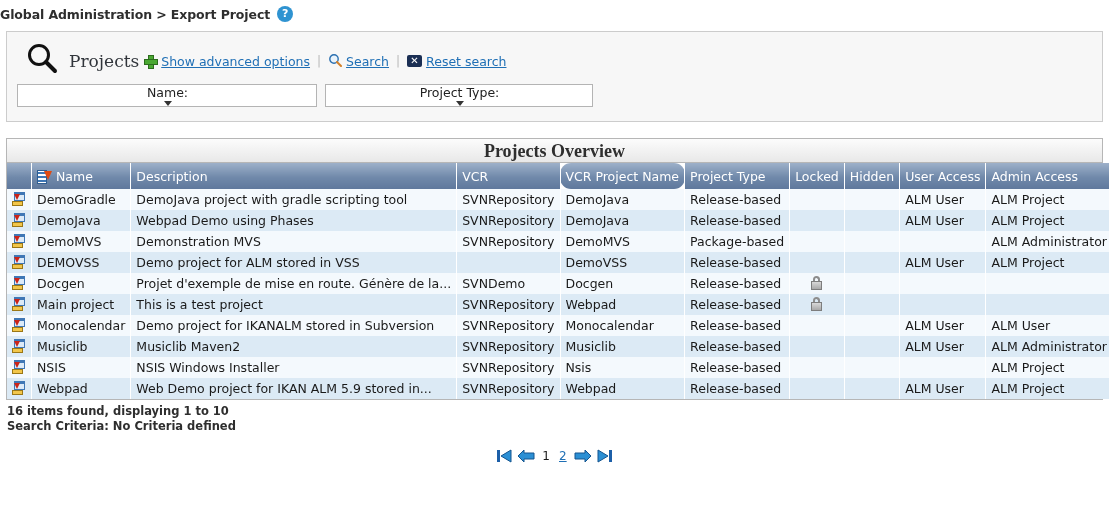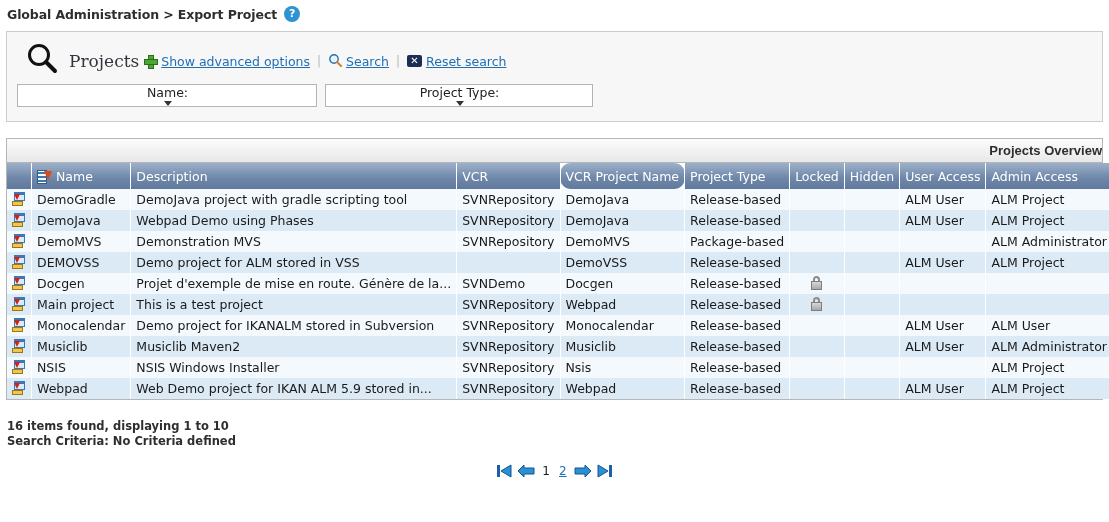--- a/index.html
+++ b/index.html
@@ -9,21 +9,20 @@
     background: #ffffff;
     font-family: "DejaVu Sans", "Liberation Sans", sans-serif;
     overflow: hidden;
   }
 
   
   #breadcrumb-bar {
     height: 28px;
     display: flex;
     align-items: center;
-    padding-left: 7px;
     background: #ffffff;
   }
   .crumb-text {
     font-size: 12.5px;
     font-weight: bold;
     color: #2e2e2e;
     letter-spacing: -0.1px;
   }
   .help-icon {
     display: inline-block;
@@ -130,27 +129,27 @@
 
   
   #overview-wrap {
     margin: 16px 6px 0 6px;
     border: 1px solid #b6b6b6;
     background: #ffffff;
   }
   #overview-title {
     height: 24px;
     line-height: 24px;
-    text-align: right;
-    font-size: 13px;
+    text-align: center;
+    font-size: 18px;
     font-weight: bold;
     color: #2e2e2e;
     background: linear-gradient(to bottom, #fcfcfc 0%, #e8e8e8 100%);
     border-bottom: 1px solid #b6b6b6;
-    font-family: Liberation Sans, sans-serif;
+    font-family: Liberation Serif, serif;
   }
   table.grid {
     width: 100%;
     border-collapse: collapse;
     font-size: 12.5px;
   }
   table.grid thead th {
     background: linear-gradient(to bottom, #8ca2bf 0%, #6b82a4 50%, #5d7characters 100%);
     background: linear-gradient(to bottom, #9db0c9 0%, #7089aa 55%, #5f789c 100%);
     color: #ffffff;
@@ -258,21 +257,21 @@
   }
   .lock-ico .body {
     position: absolute; left: 1px; top: 5px;
     width: 11px; height: 9px;
     background: linear-gradient(to bottom, #d8d8d8 0%, #a8a8a8 100%);
     border: 1px solid #7d7d7d;
   }
 
   
   #footer-info {
-    margin: 19px 0 0 7px;
+    margin: 4px 0 0 7px;
     font-size: 11.5px;
     font-weight: bold;
     color: #2e2e2e;
     line-height: 15px;
   }
   #pager {
     margin-top: 14px;
     display: flex;
     justify-content: center;
     align-items: center;

